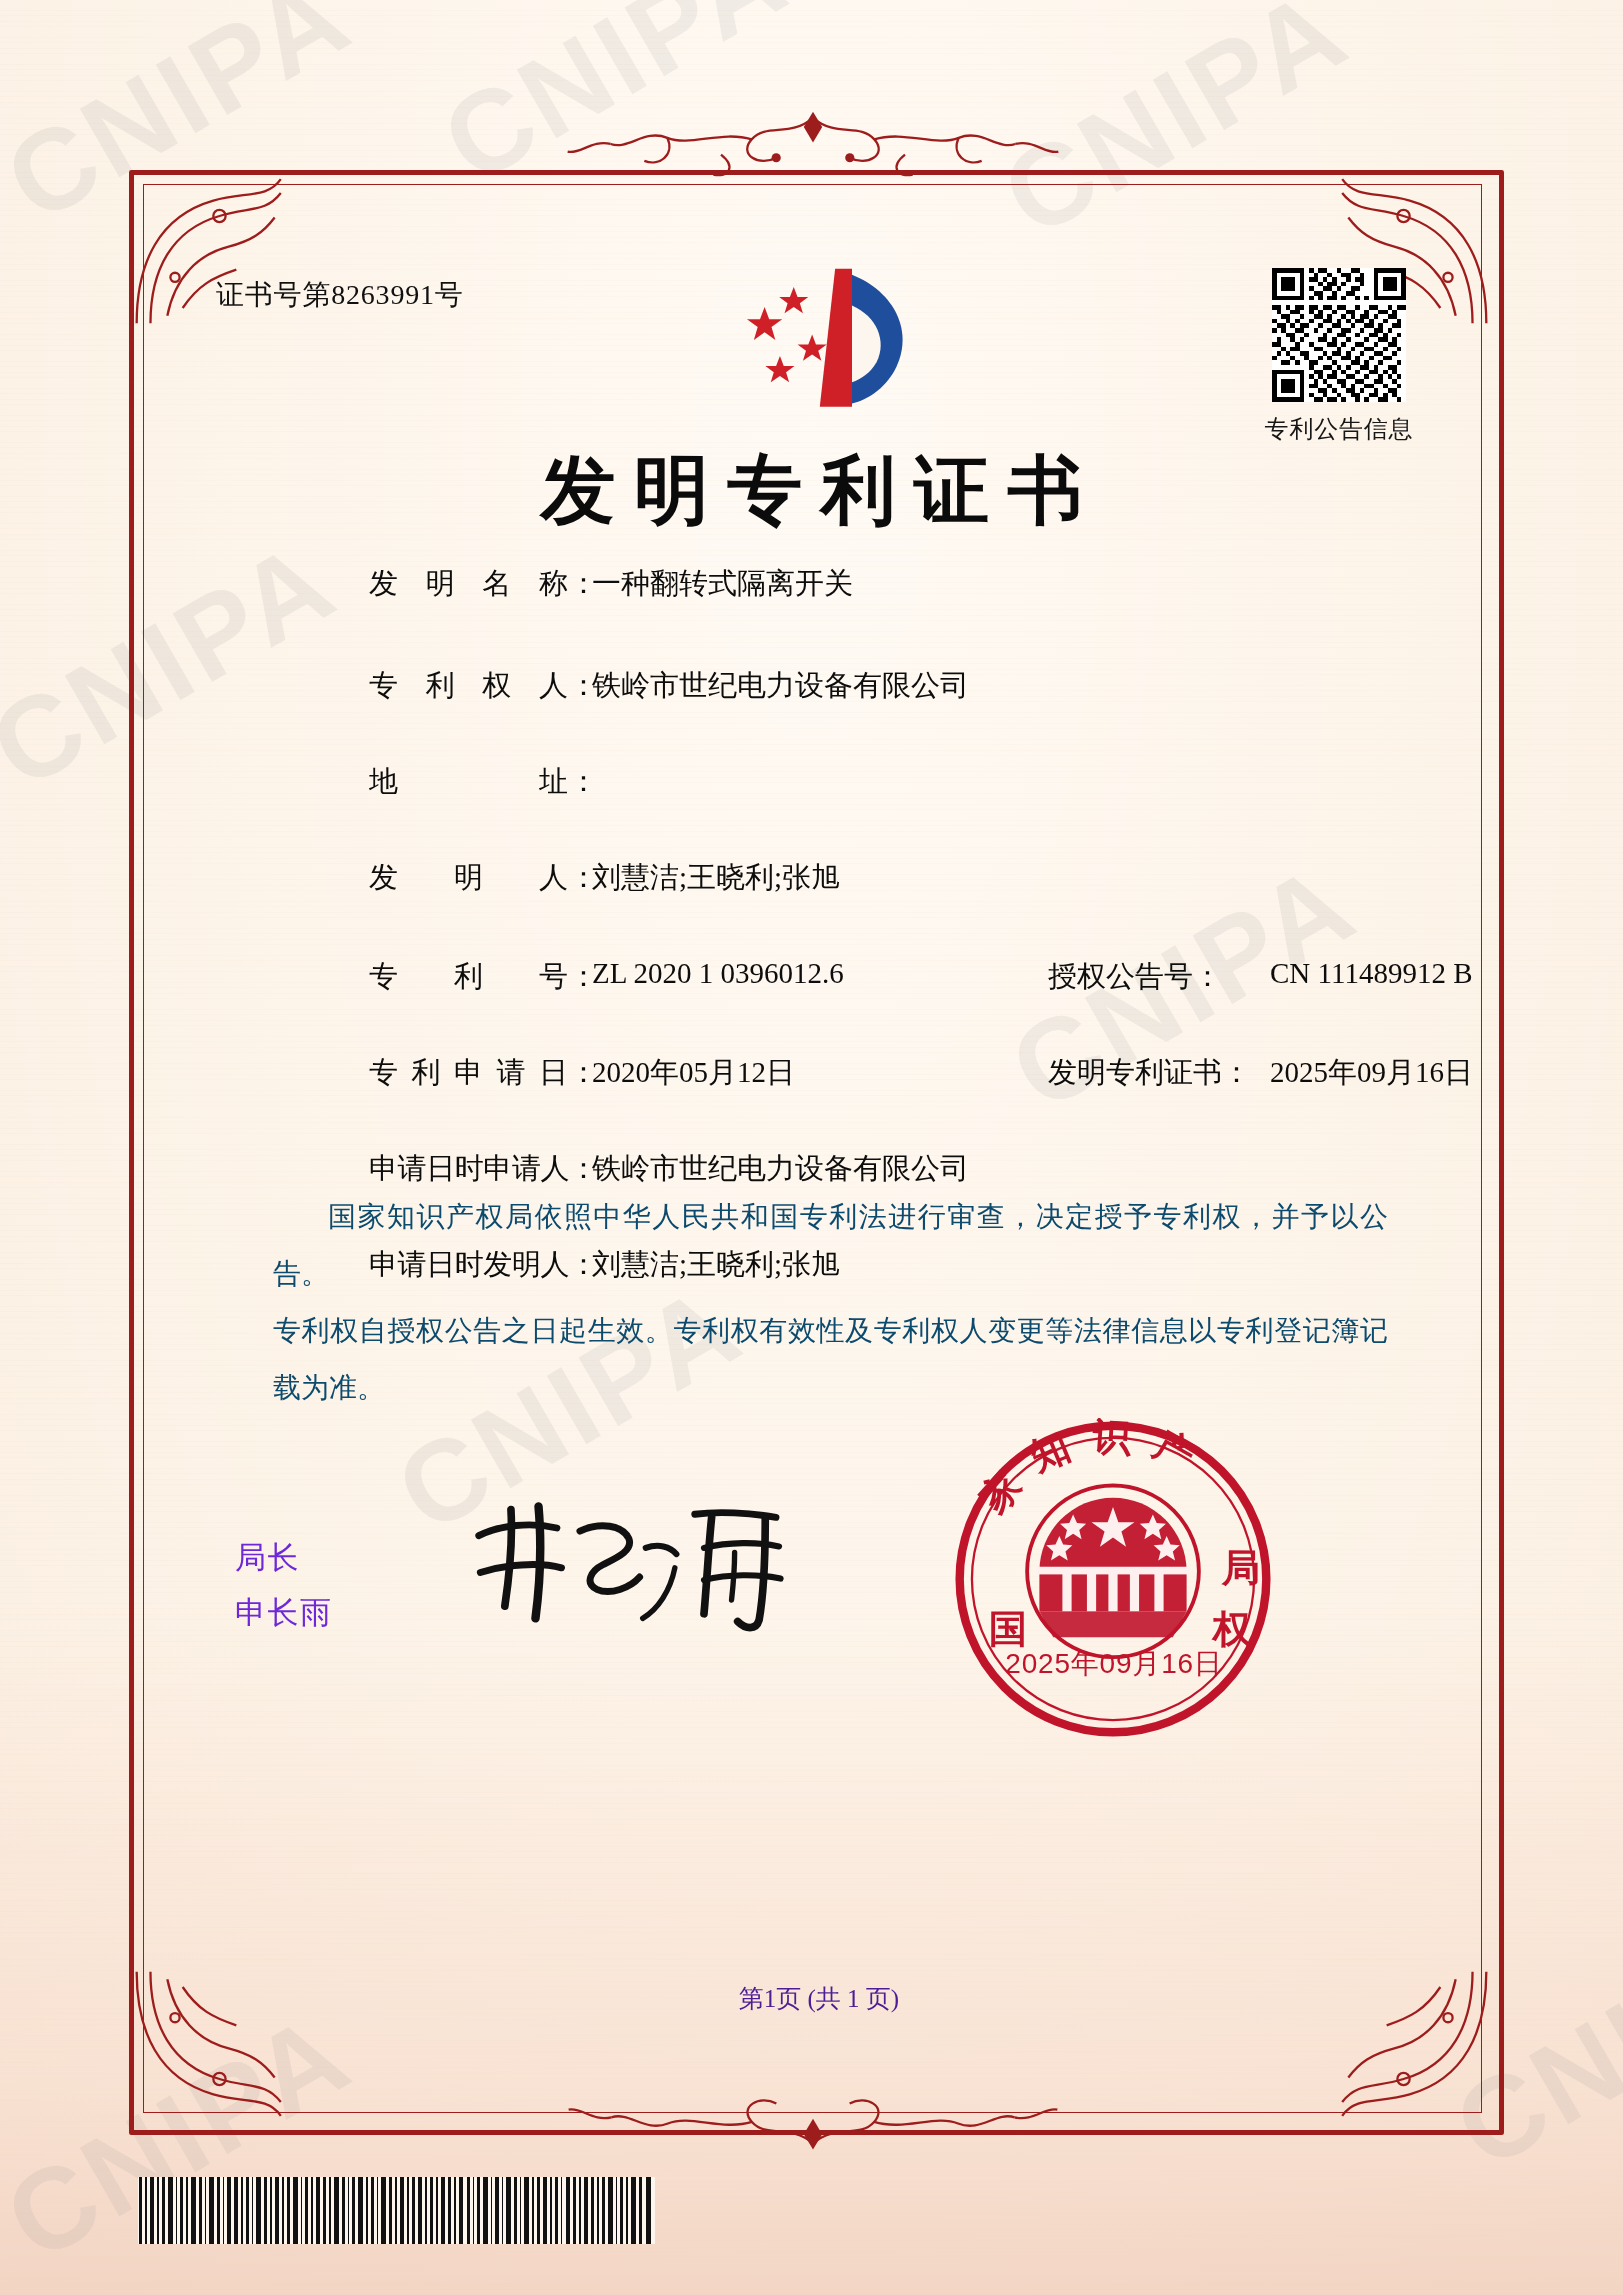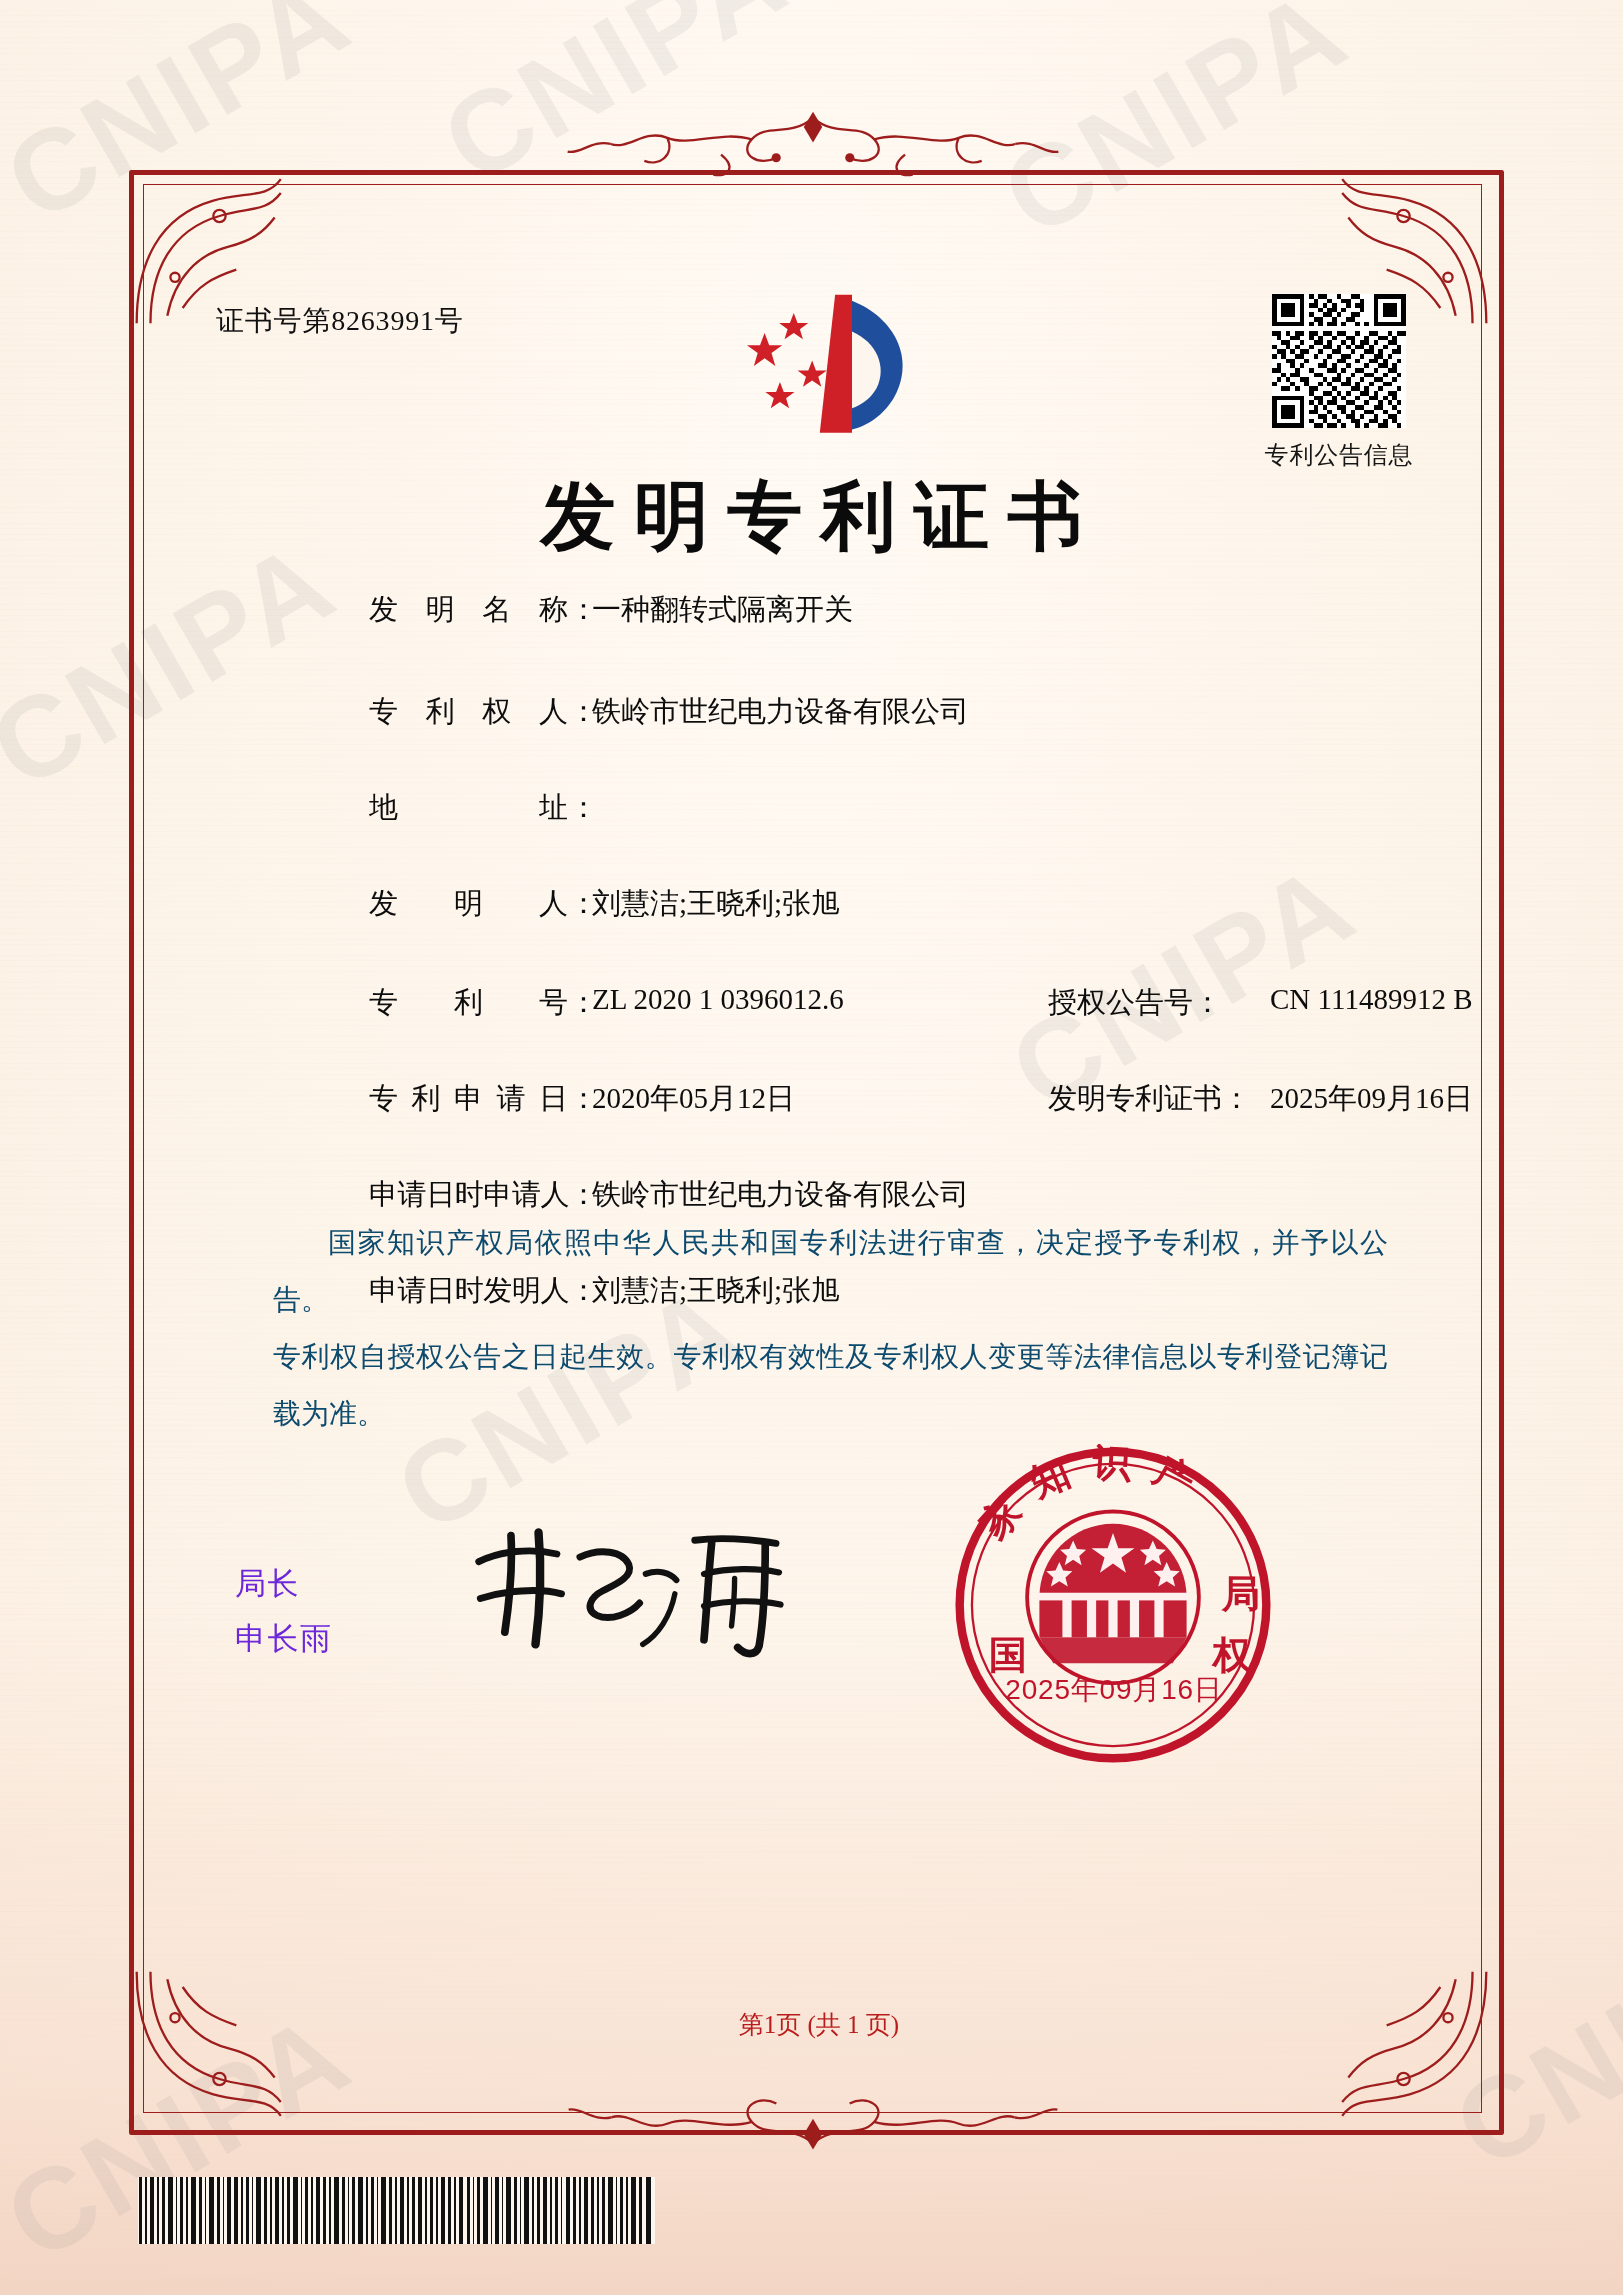--- a/index.html
+++ b/index.html
@@ -79,21 +79,21 @@
     position: absolute;
     left: 537px; top: 2070px;
     width: 552px; height: 84px;
     color: #9d1c1c;
   }
 
   
   .content {
     position: absolute;
     left: 143px; top: 184px;
-    width: 1337px; height: 1927px; margin-top: 26px;
+    width: 1337px; height: 1927px;
   }
   .cert-no {
     position: absolute;
     left: 73px; top: 92px;
     font-size: 28px;
     color: #101010;
     letter-spacing: 0.8px;
   }
   .logo {
     position: absolute;
@@ -217,21 +217,21 @@
     letter-spacing: 0.8px;
     font-family: "Liberation Sans", sans-serif;
   }
 
   .page-footer {
     position: absolute;
     left: 0; right: 0;
     top: 1798px;
     text-align: center;
     font-size: 25px;
-    color: #b91c1c;
+    color: #4c1d95;
     padding-left: 15px;
   }
 
   .barcode {
     position: absolute;
     left: 136px;
     top: 2177px;
     width: 521px;
     height: 67px;
   }

